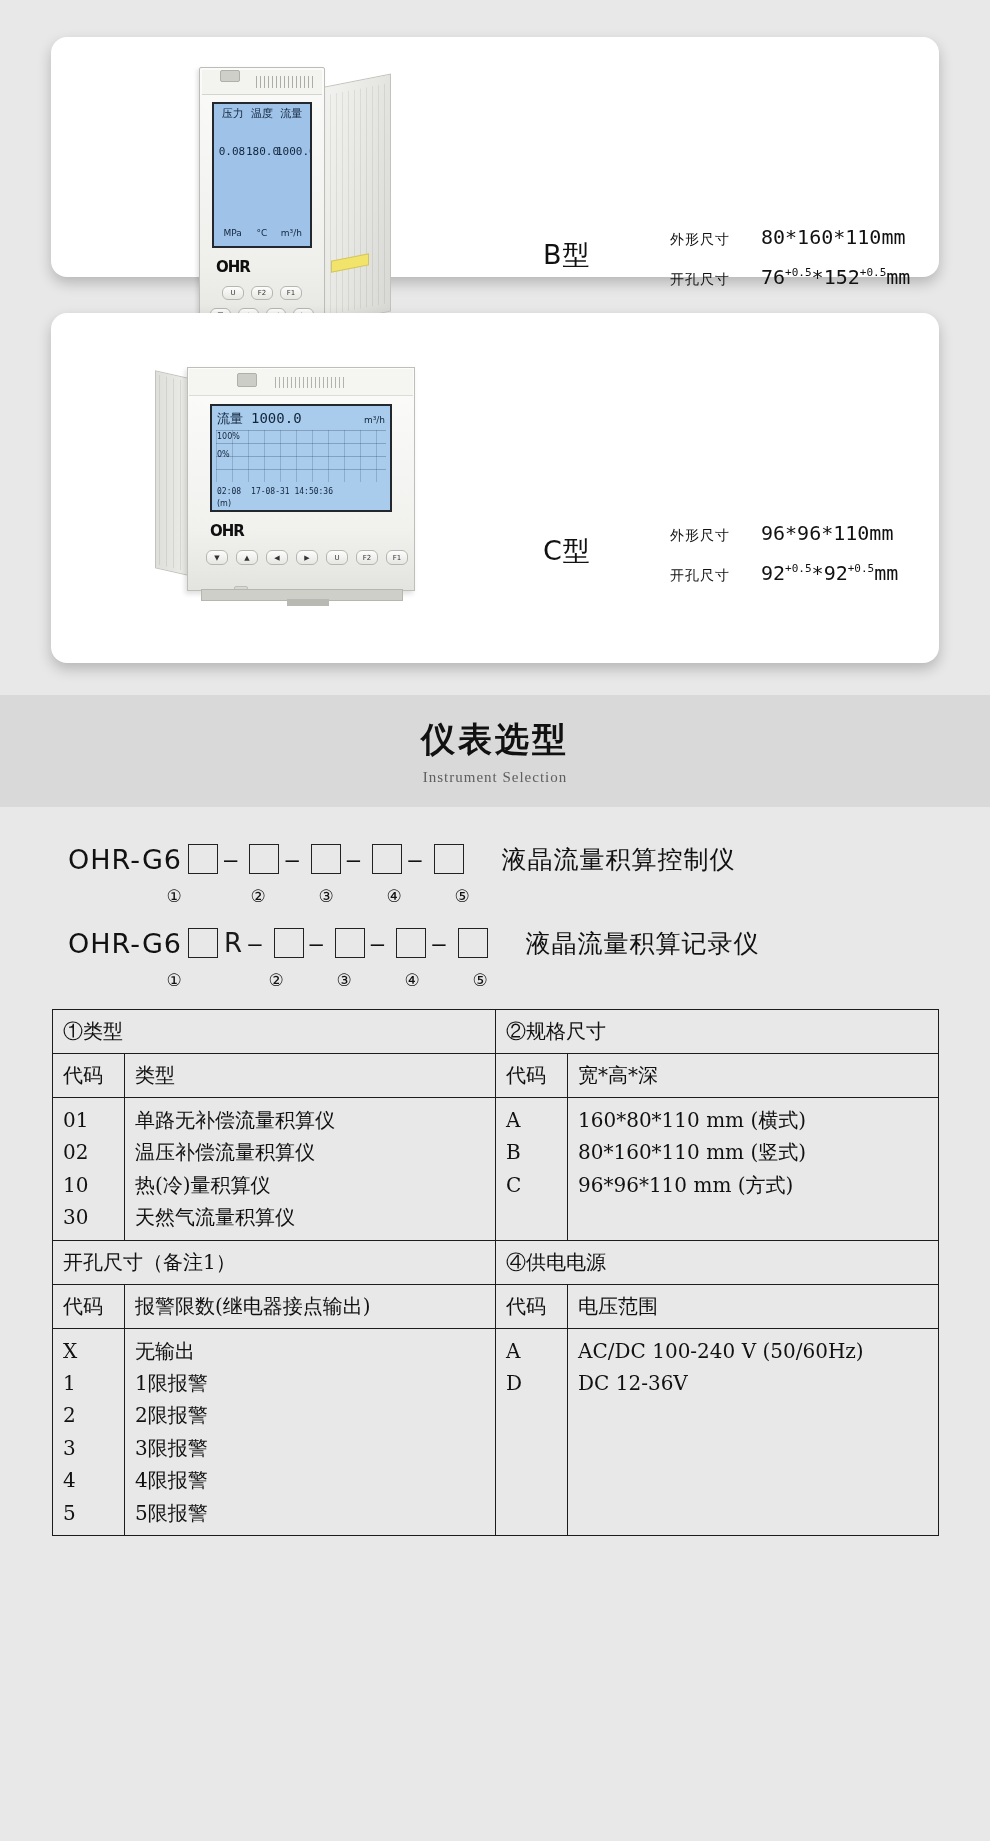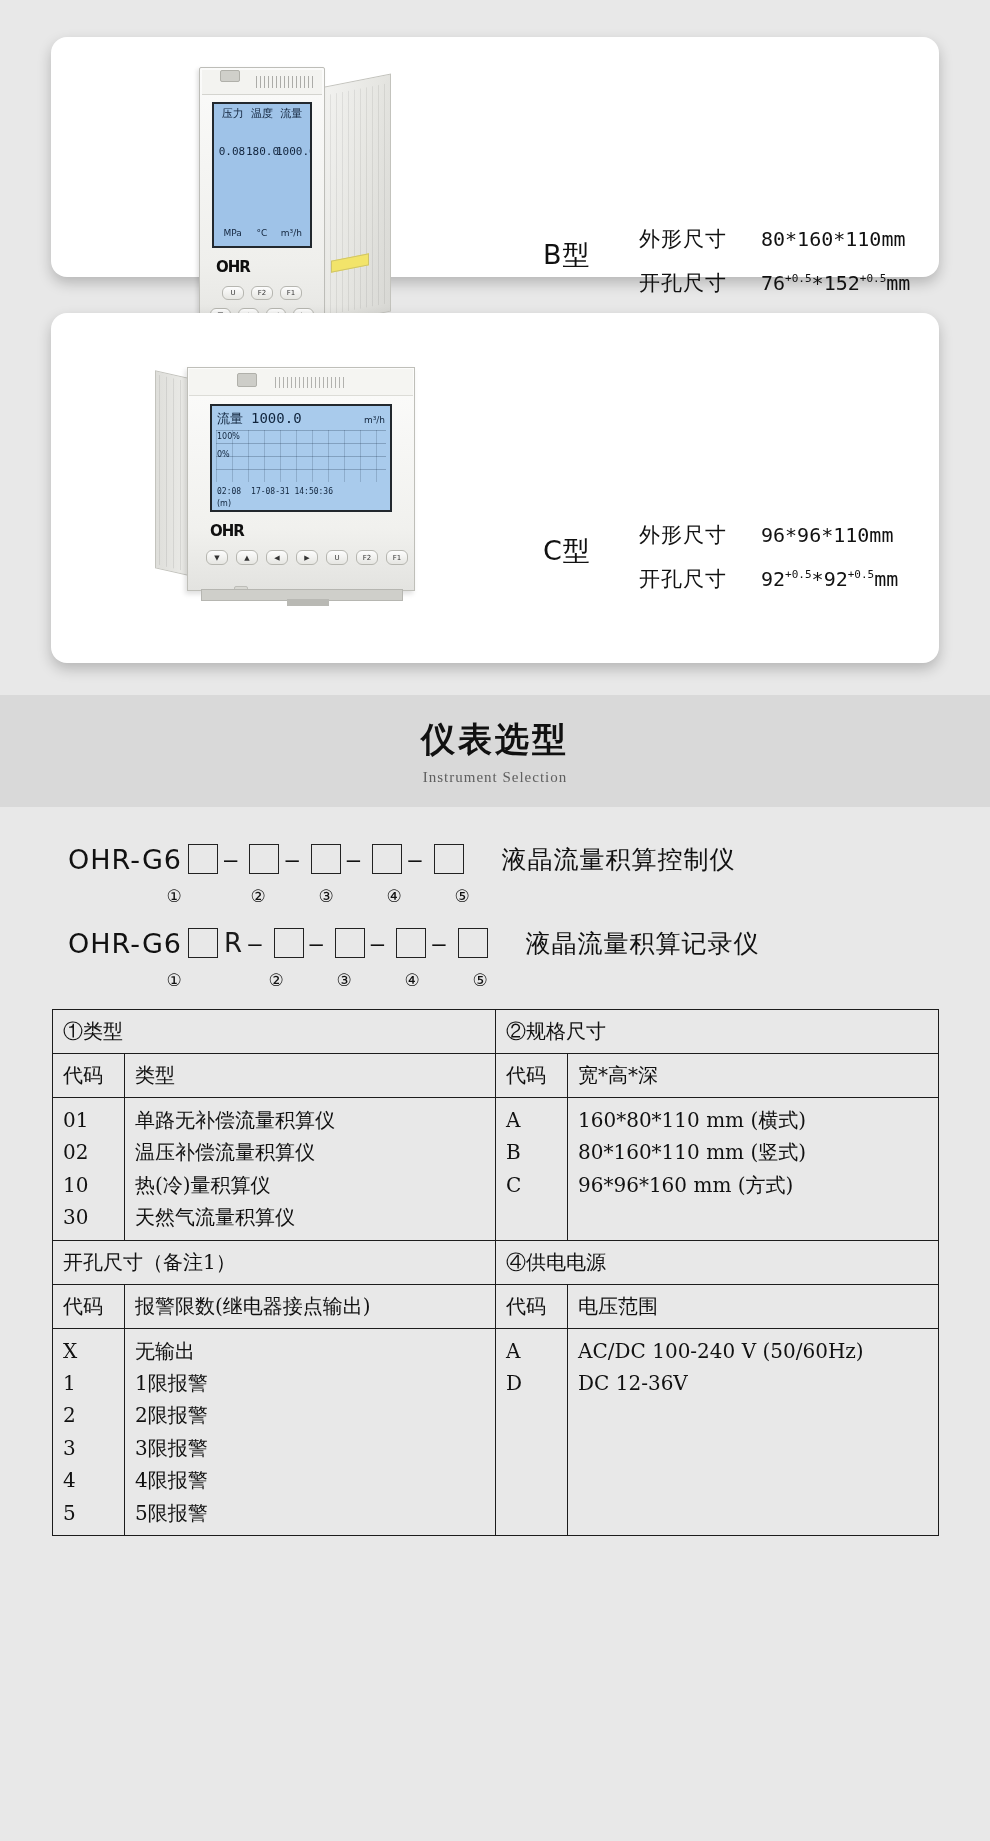--- a/index.html
+++ b/index.html
@@ -52,23 +52,24 @@
     color: #111;
   }
   .spec-row {
     display: flex;
     align-items: baseline;
     margin-bottom: 16px;
     white-space: nowrap;
   }
   .spec-label {
     width: 122px;
-    font-size: 21px;
+    font-size: 14px;
     letter-spacing: 1px;
     font-family: Liberation Sans, sans-serif;
+    text-align: center;
   }
   .spec-value {
     font-size: 20px;
     font-weight: normal;
     font-family: "DejaVu Sans Mono", monospace;
     letter-spacing: 0px;
   }
   .sup {
     font-size: 11px;
     vertical-align: super;
@@ -628,21 +629,21 @@
             <div>天然气流量积算仪</div>
           </td>
           <td class="codes-cell">
             <div>A</div>
             <div>B</div>
             <div>C</div>
           </td>
           <td class="desc-cell">
             <div>160*80*110 mm (横式)</div>
             <div>80*160*110 mm (竖式)</div>
-            <div>96*96*160 mm (方式)</div>
+            <div>96*96*110 mm (方式)</div>
           </td>
         </tr>
 
         <tr>
           <td class="hdr-cell" colspan="2">开孔尺寸（备注1）</td>
           <td class="hdr-cell" colspan="2">④供电电源</td>
         </tr>
         <tr>
           <td>代码</td>
           <td>报警限数(继电器接点输出)</td>

